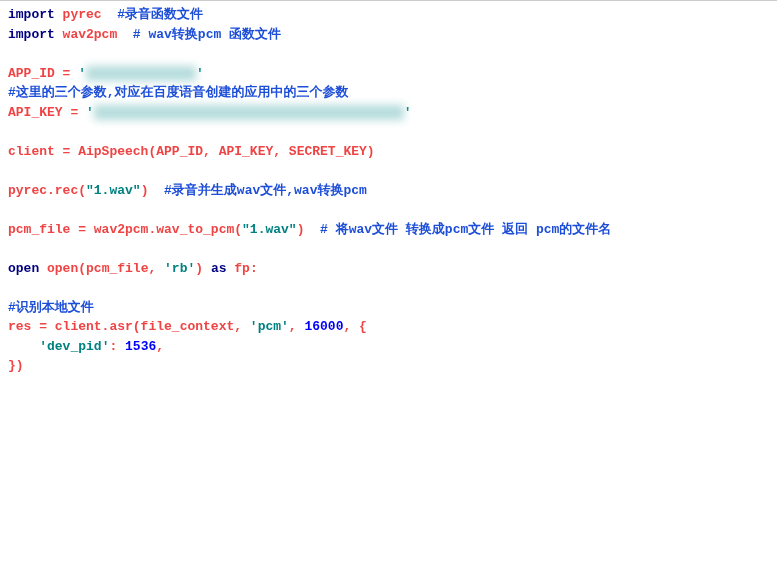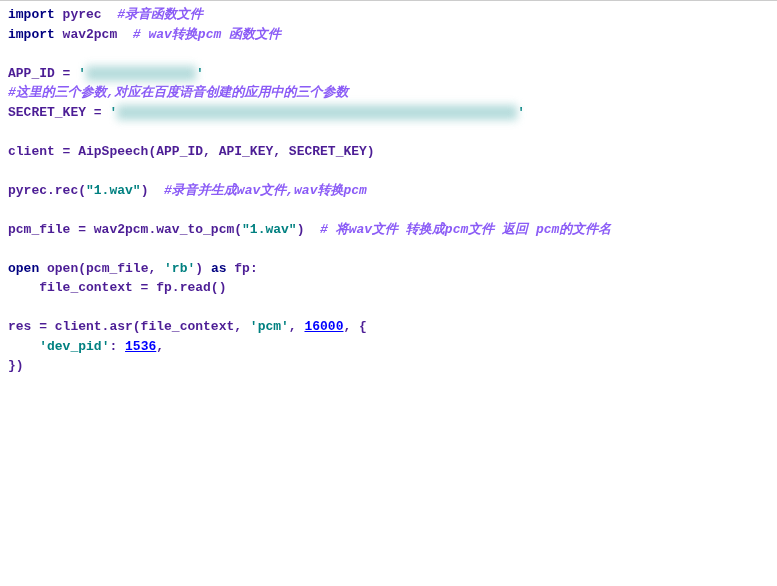--- a/index.html
+++ b/index.html
@@ -16,24 +16,24 @@
       overflow: hidden;
       border-top: 1px solid #ccc;
       box-sizing: border-box;
       padding: 4px 8px;
     }
     .line {
       white-space: pre;
       font-weight: bold;
     }
     .kw { color: #000080; text-align: center; }
-    .name { color: #4c1d95; }
-    .comment { color: #8b5cf6; font-style: italic; }
+    .name { color: #ef4444; }
+    .comment { color: #1d4ed8; }
     .str { color: #008080; }
-    .num { color: #0000ff; text-decoration: underline; }
+    .num { color: #0000ff; }
     .blank { height: 1.5em; }
     .redact {
       display: inline-block;
       background: #a8d5d5;
       filter: blur(4px);
       height: 15px;
       vertical-align: middle;
       opacity: 0.85;
     }
     .redact.r1 { width: 110px; }
@@ -49,44 +49,44 @@
 
 <div class="line"><span class="kw">import</span><span class="name"> wav2pcm  </span><span class="comment"># wav转换pcm 函数文件</span></div>
 
 
 <div class="blank"></div>
 
 <div class="line"><span class="name">APP_ID = </span><span class="str">'</span><span class="redact r1"></span><span class="str">'</span></div>
 
 <div class="line"><span class="comment">#这里的三个参数,对应在百度语音创建的应用中的三个参数</span></div>
 
+<div class="line"><span class="name">API_KEY = </span><span class="str">'</span><span class="redact r2"></span><span class="str">'</span></div>
 
-<div class="line"><span class="name">SECRET_KEY = </span><span class="str">'</span><span class="redact r3"></span><span class="str">'</span></div>
 
 <div class="blank"></div>
 
 <div class="line"><span class="name">client = AipSpeech(APP_ID, API_KEY, SECRET_KEY)</span></div>
 
 <div class="blank"></div>
 
 <div class="line"><span class="name">pyrec.rec(</span><span class="str">"1.wav"</span><span class="name">)  </span><span class="comment">#录音并生成wav文件,wav转换pcm</span></div>
 
 <div class="blank"></div>
 
 <div class="line"><span class="name">pcm_file = wav2pcm.wav_to_pcm(</span><span class="str">"1.wav"</span><span class="name">)  </span><span class="comment"># 将wav文件 转换成pcm文件 返回 pcm的文件名</span></div>
 
 <div class="blank"></div>
 
 
 <div class="line"><span class="kw">open</span><span class="name"> open(pcm_file, </span><span class="str">'rb'</span><span class="name">) </span><span class="kw">as</span><span class="name"> fp:</span></div>
 
-<div class="line"><span class="name">    file_context = fp.read()</span></div>
 
 <div class="blank"></div>
 
+<div class="line"><span class="comment">#识别本地文件</span></div>
 
 <div class="line"><span class="name">res = client.asr(file_context, </span><span class="str">'pcm'</span><span class="name">, </span><span class="num">16000</span><span class="name">, {</span></div>
 
 <div class="line"><span class="name">    </span><span class="str">'dev_pid'</span><span class="name">: </span><span class="num">1536</span><span class="name">,</span></div>
 
 <div class="line"><span class="name">})</span></div>
 
 <div class="blank"></div>
 
 

